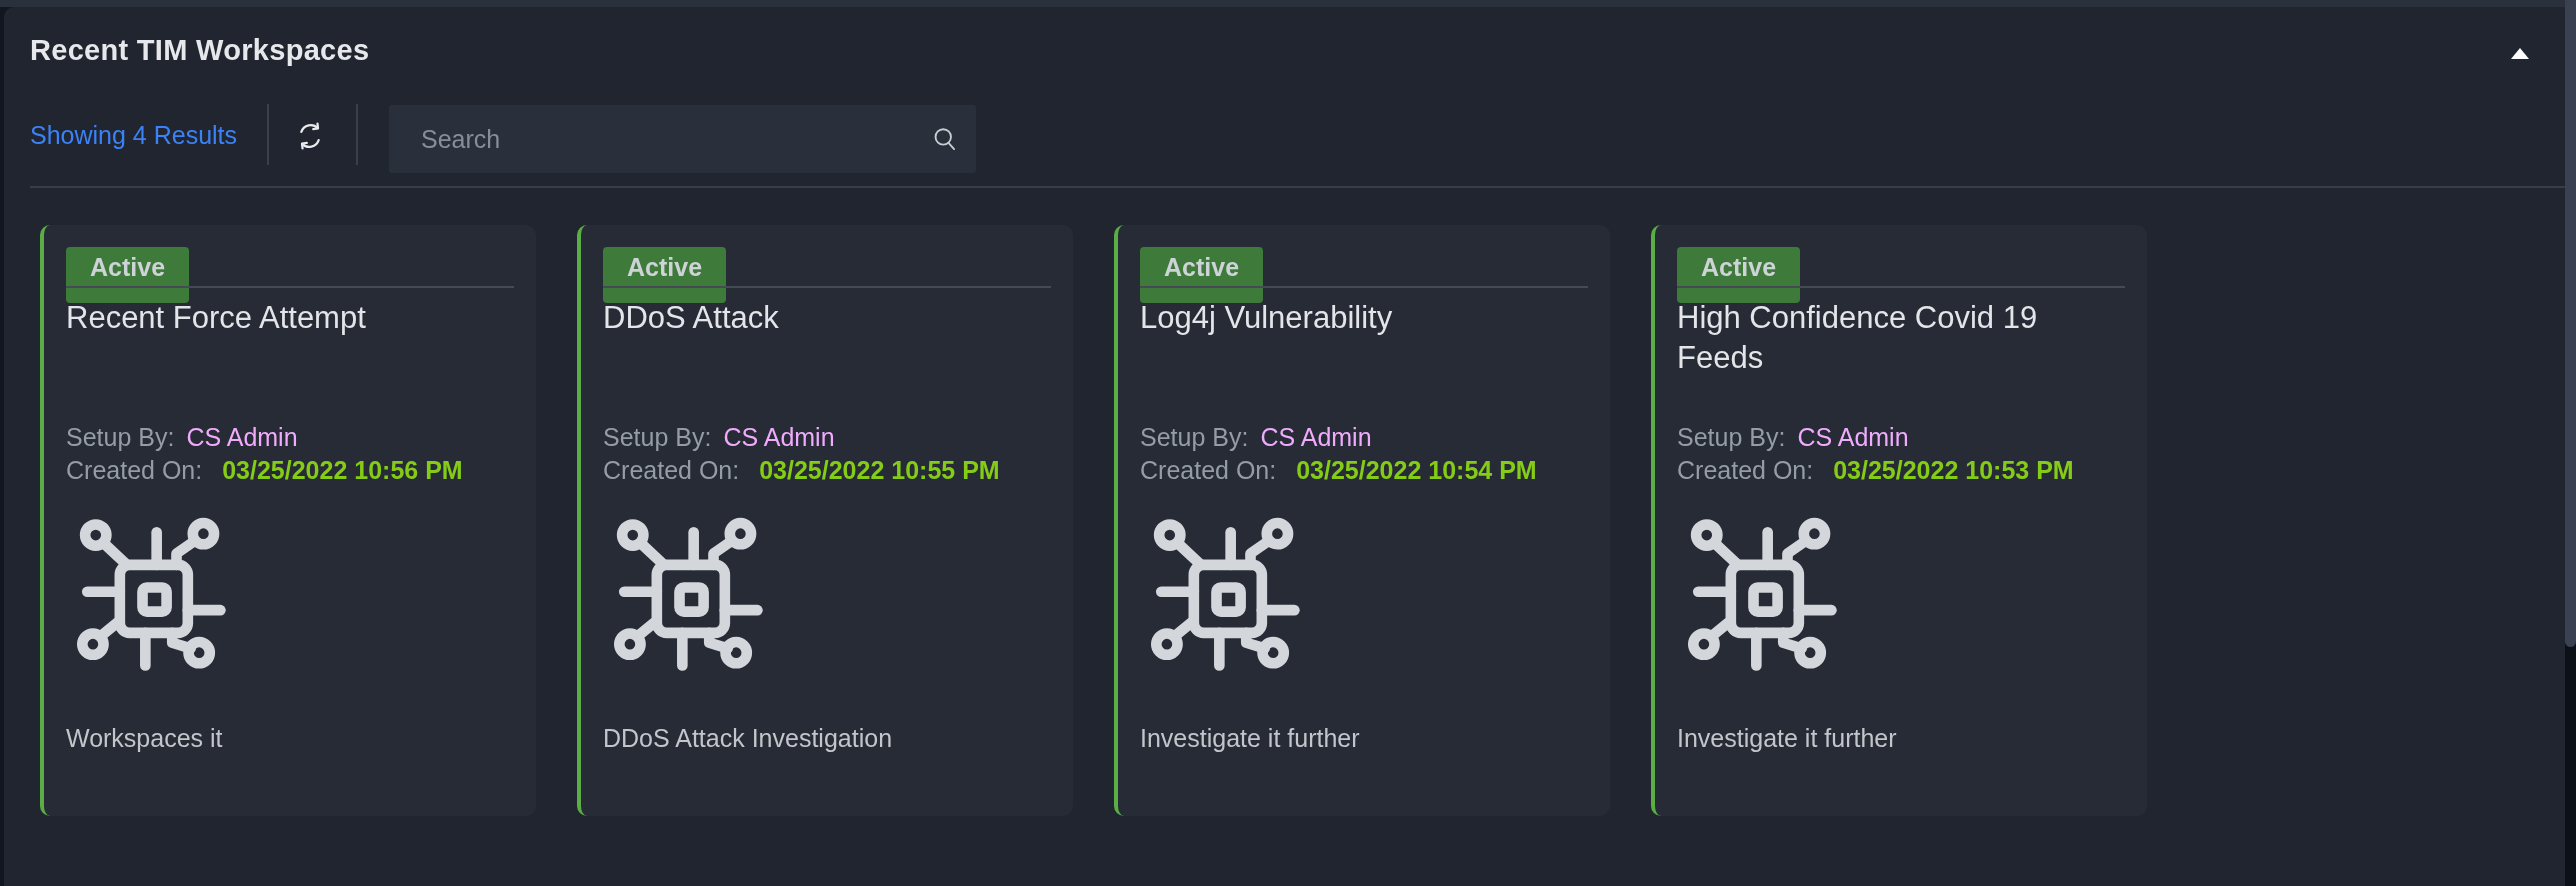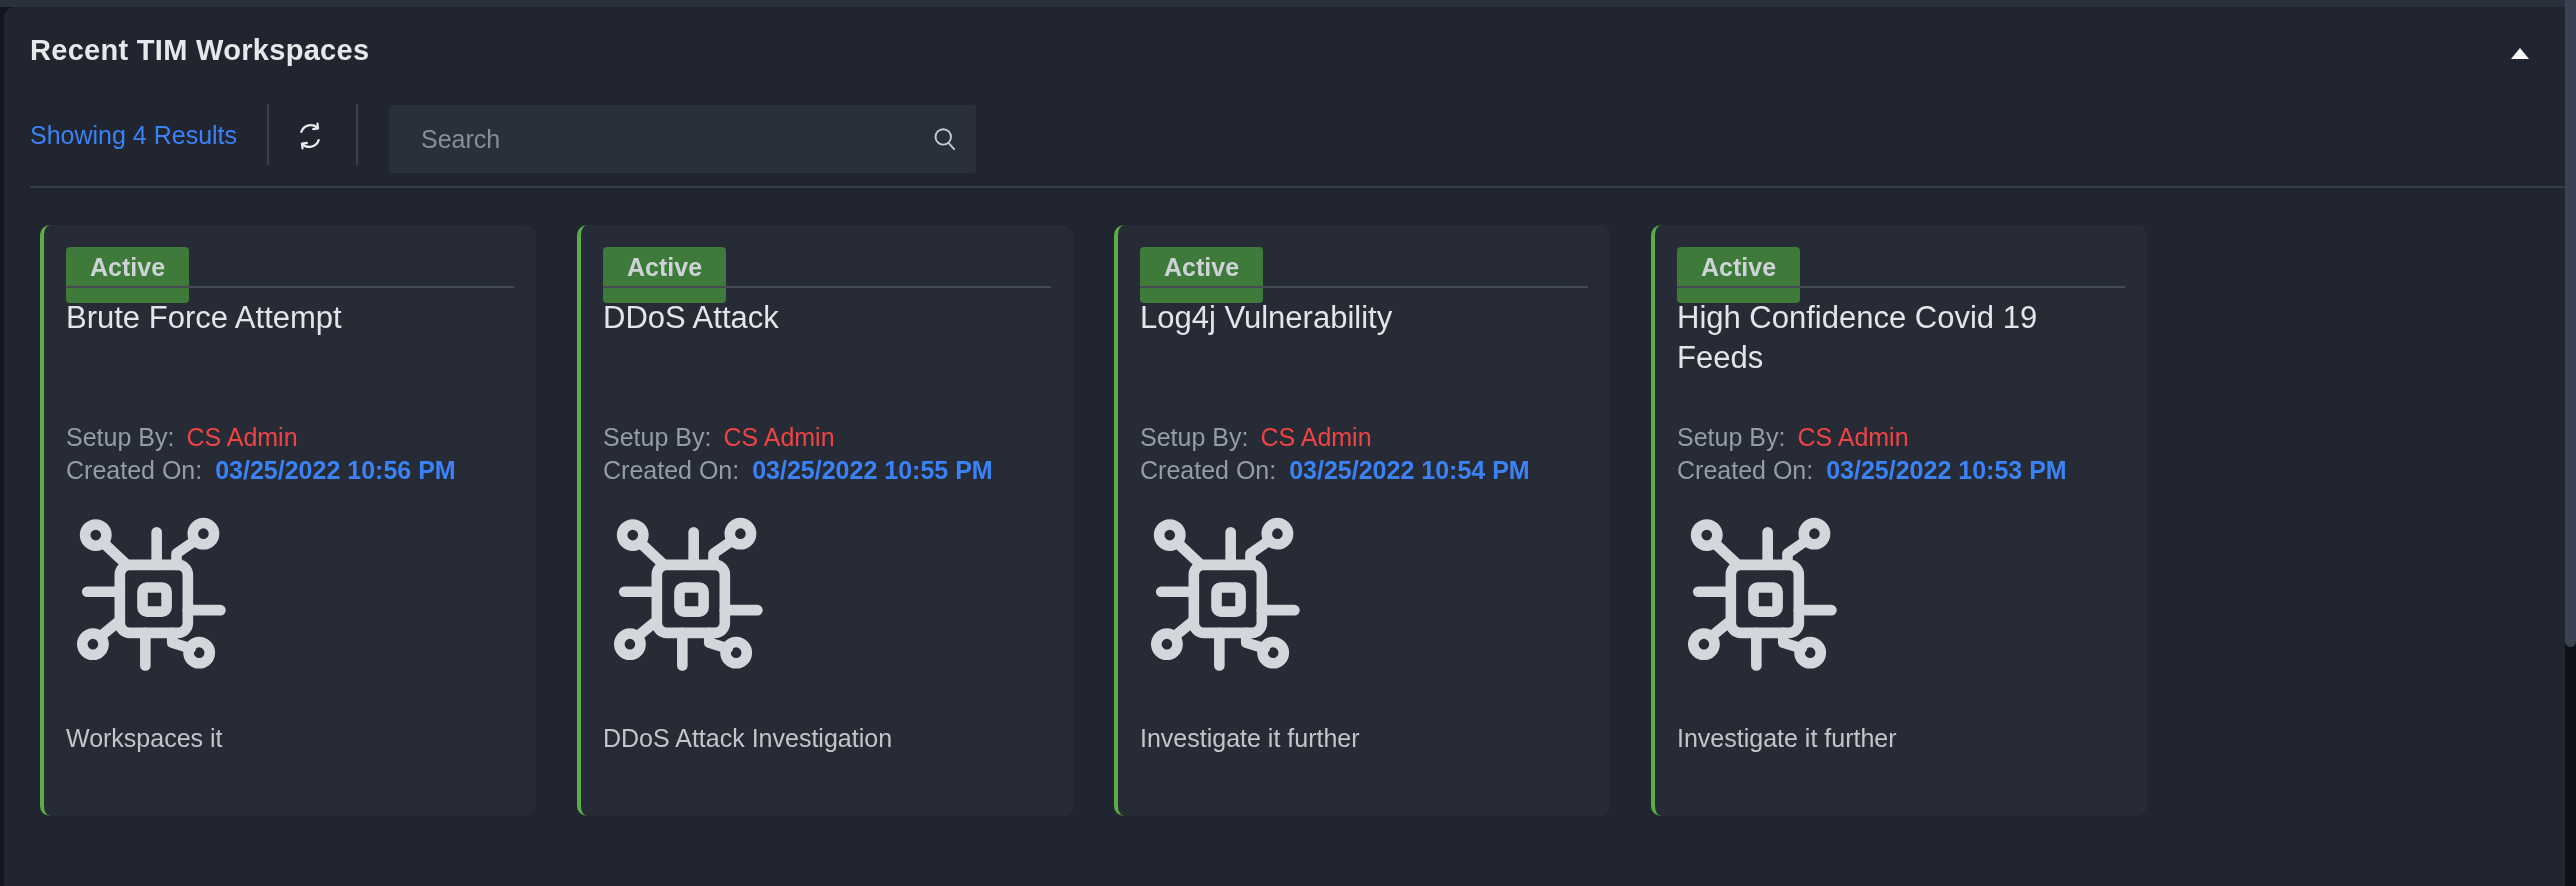--- a/index.html
+++ b/index.html
@@ -75,22 +75,22 @@
     font-size:25px; font-weight:600; line-height:40px; padding:0 24px;
   }
   .card-divider { position:absolute; left:22px; right:22px; top:61px; height:2px; background:#454b55; }
   .card-title {
     position:absolute; left:22px; top:73px; right:26px;
     font-size:31px; line-height:40px; color:#e3e5e8; font-weight:400;
   }
   .card-meta { position:absolute; left:22px; top:196px; font-size:25px; line-height:33px; }
   .meta-row { white-space:nowrap; }
   .meta-label { color:#959ca5; }
-  .meta-link { color:#ef4444; margin-left:12px; text-decoration:none; cursor:pointer;margin-top:28px; }
-  .meta-value { color:#3b82f6; font-weight:600; margin-left:13px; }
+  .meta-link { color:#f0abfc; margin-left:12px; text-decoration:none; cursor:pointer;margin-top:28px; }
+  .meta-value { color:#84cc16; font-weight:600; margin-left:20px; }
   .chip-icon-wrap { position:absolute; left:22px; top:282px; width:170px; height:178px; color:#d3d6da; }
   .card-desc { position:absolute; left:22px; top:499px; right:26px; font-size:25px; color:#c2c6ca; }
 </style>
 </head>
 <body>
 
 <svg width="0" height="0" style="position:absolute" aria-hidden="true">
   <defs>
     <symbol id="sym-chip" viewBox="0 0 120 120">
       <g fill="none" stroke="currentColor" stroke-width="7.5" stroke-linecap="round" stroke-linejoin="round">
@@ -161,21 +161,21 @@
     </span>
   </div>
 
   <div class="hline"></div>
 
   <div class="cards">
 
     <div class="card">
       <span class="badge">Active</span>
       <div class="card-divider"></div>
-      <div class="card-title">Brute Force Attempt</div>
+      <div class="card-title">Recent Force Attempt</div>
       <div class="card-meta">
         <div class="meta-row"><span class="meta-label">Setup By:</span><a class="meta-link">CS Admin</a></div>
         <div class="meta-row"><span class="meta-label">Created On:</span><span class="meta-value">03/25/2022 10:56 PM</span></div>
       </div>
       <div class="chip-icon-wrap">
         <svg width="170" height="178" viewBox="0 0 172 180">
             <use href="#sym-chip"></use>
           </svg>
       </div>
       <div class="card-desc">Workspaces it</div>

